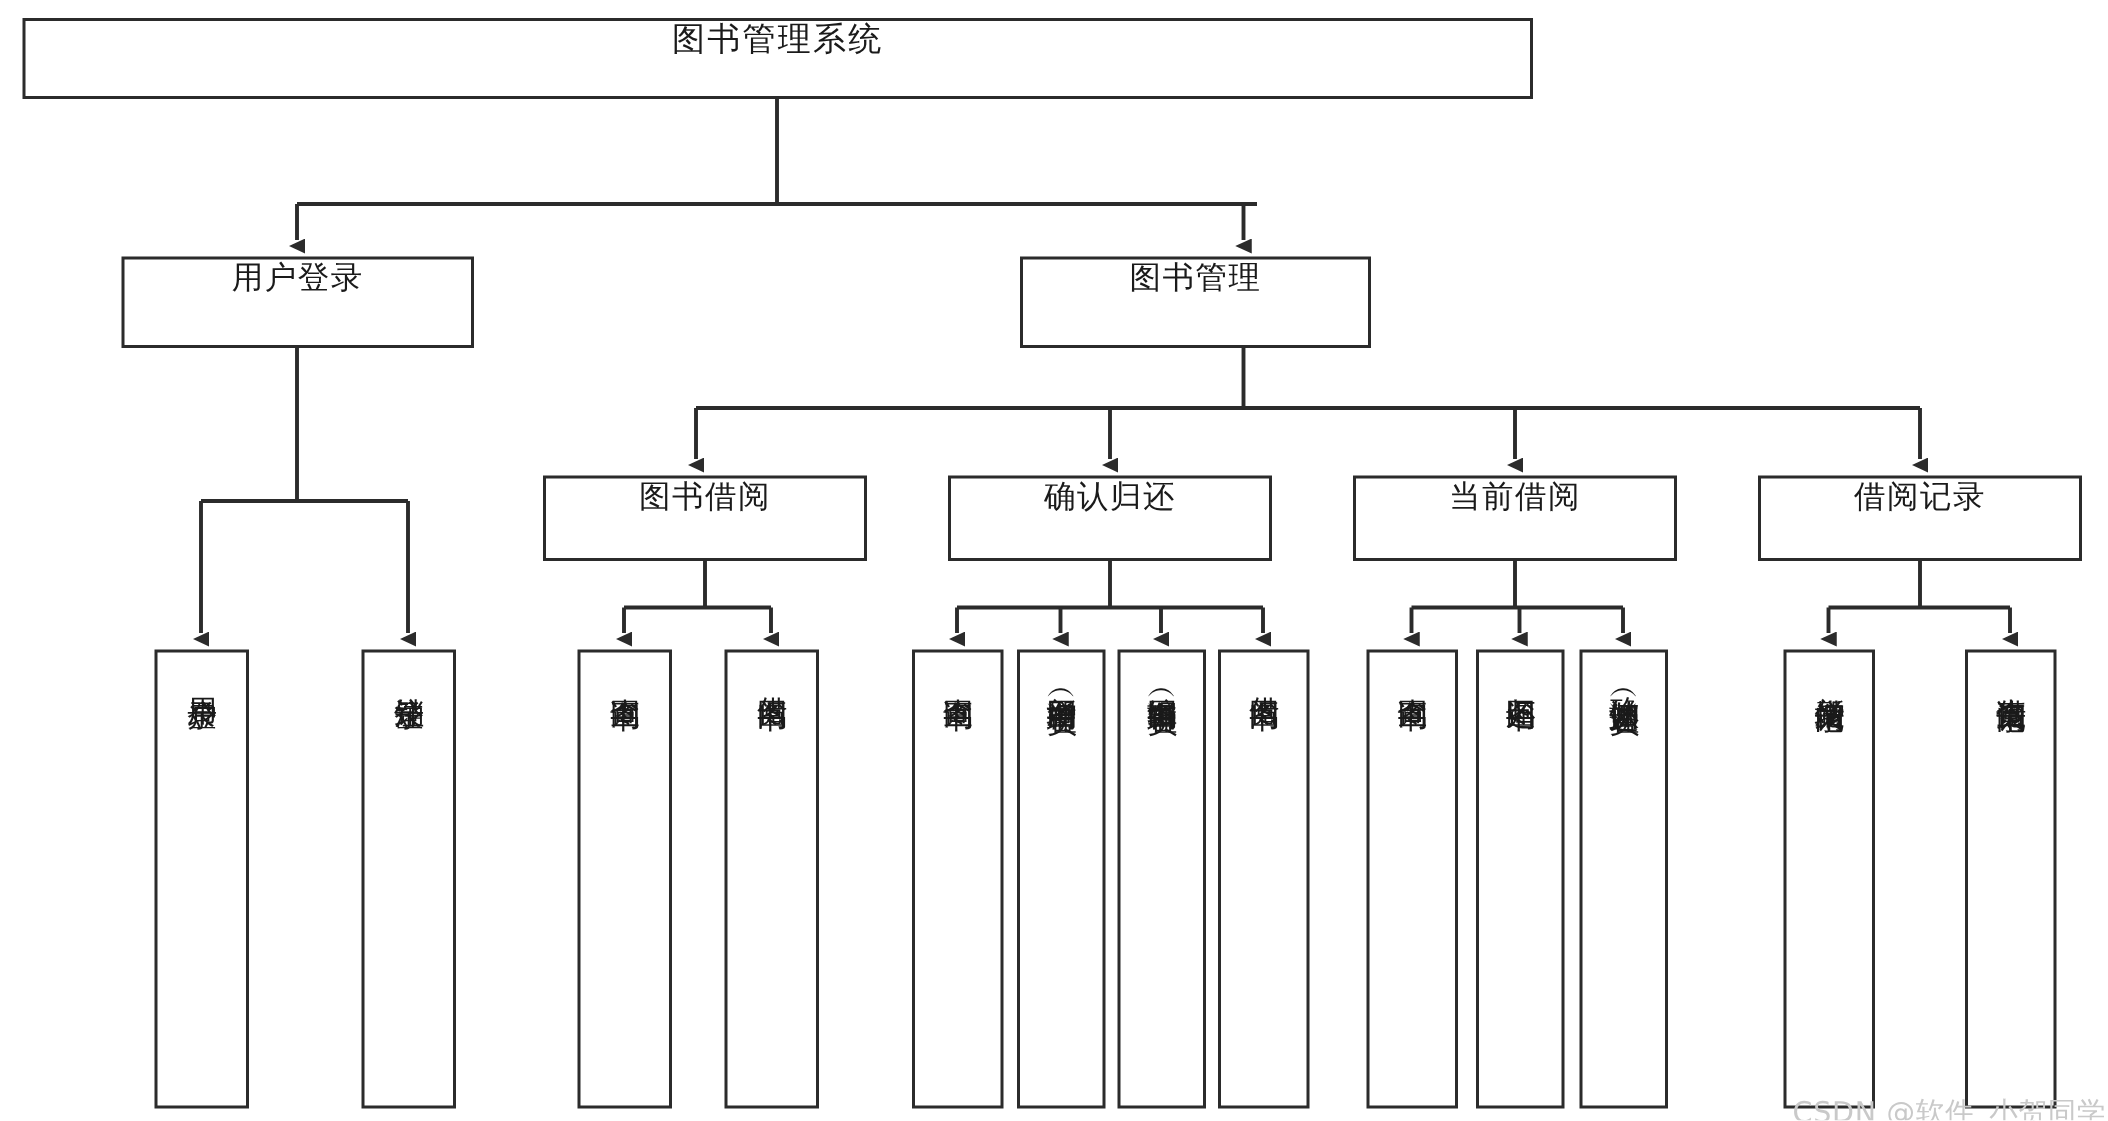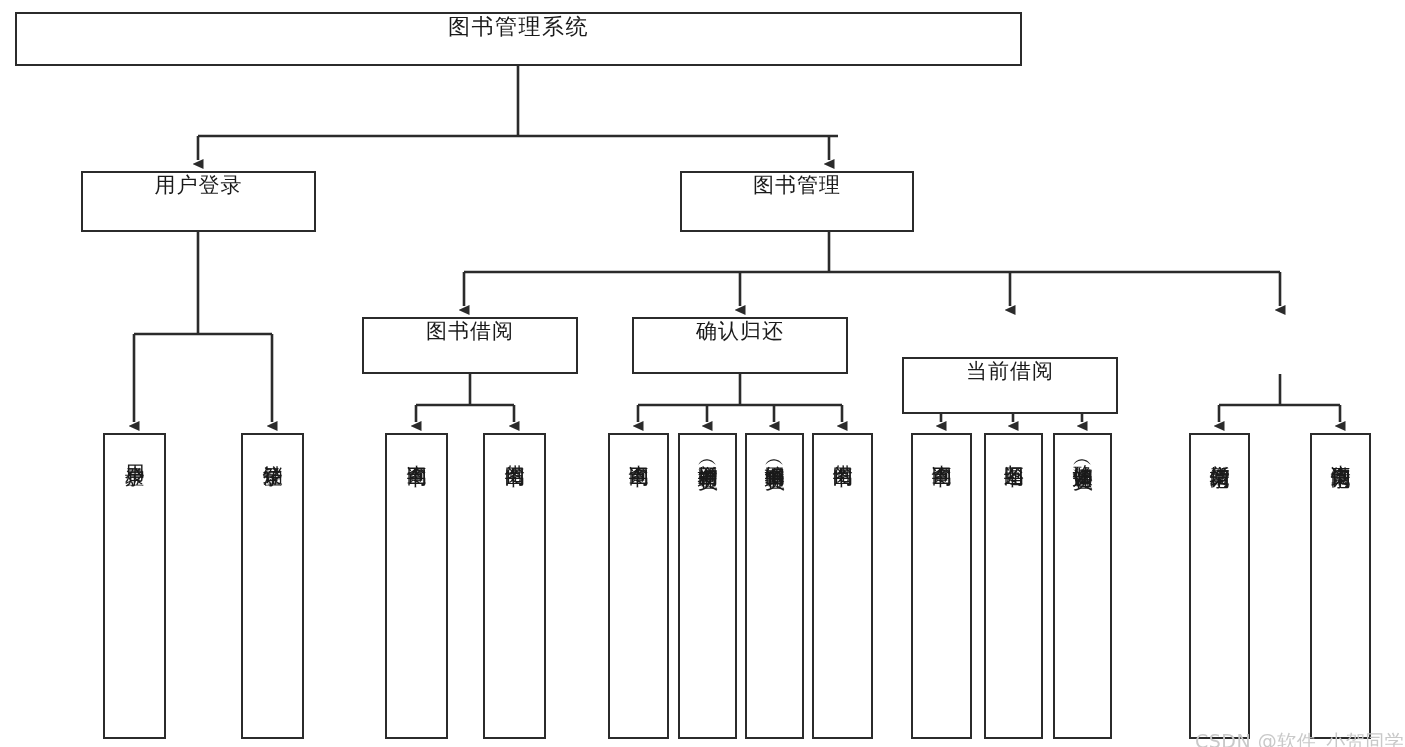--- a/index.html
+++ b/index.html
@@ -134,22 +134,25 @@
   <div class="node horiz" style="left: 680px; top: 171px; width: 234px; height: 61px; border-color: rgb(43, 43, 43); color: rgb(26, 26, 26);">
     <span>图书管理</span>
   </div>
 
   <div class="node horiz" style="left: 362px; top: 317px; width: 216px; height: 57px; border-color: rgb(43, 43, 43); color: rgb(26, 26, 26);">
     <span>图书借阅</span>
   </div>
   <div class="node horiz" style="left: 632px; top: 317px; width: 216px; height: 57px; border-color: rgb(43, 43, 43); color: rgb(26, 26, 26);">
     <span>确认归还</span>
   </div>
-  <div class="node horiz" style="left: 902px; top: 317px; width: 216px; height: 57px; border-color: rgb(43, 43, 43); color: rgb(26, 26, 26); margin-top: 40px;">
+  <div class="node horiz" style="left: 902px; top: 317px; width: 216px; height: 57px; border-color: rgb(43, 43, 43); color: rgb(26, 26, 26);">
     <span>当前借阅</span>
+  </div>
+  <div class="node horiz" style="left: 1172px; top: 317px; width: 216px; height: 57px; border-color: rgb(43, 43, 43); color: rgb(26, 26, 26);">
+    <span>借阅记录</span>
   </div>
 
   <div class="node leaf" style="left: 103px; top: 433px; width: 63px; height: 306px; border-color: rgb(43, 43, 43); color: rgb(26, 26, 26);">
     <span class="vtext">用户登录</span>
   </div>
   <div class="node leaf" style="left: 241px; top: 433px; width: 63px; height: 306px; border-color: rgb(43, 43, 43); color: rgb(26, 26, 26);">
     <span class="vtext">注销登录</span>
   </div>
   <div class="node leaf" style="left: 385px; top: 433px; width: 63px; height: 306px; border-color: rgb(43, 43, 43); color: rgb(26, 26, 26);">
     <span class="vtext">查询图书</span>

